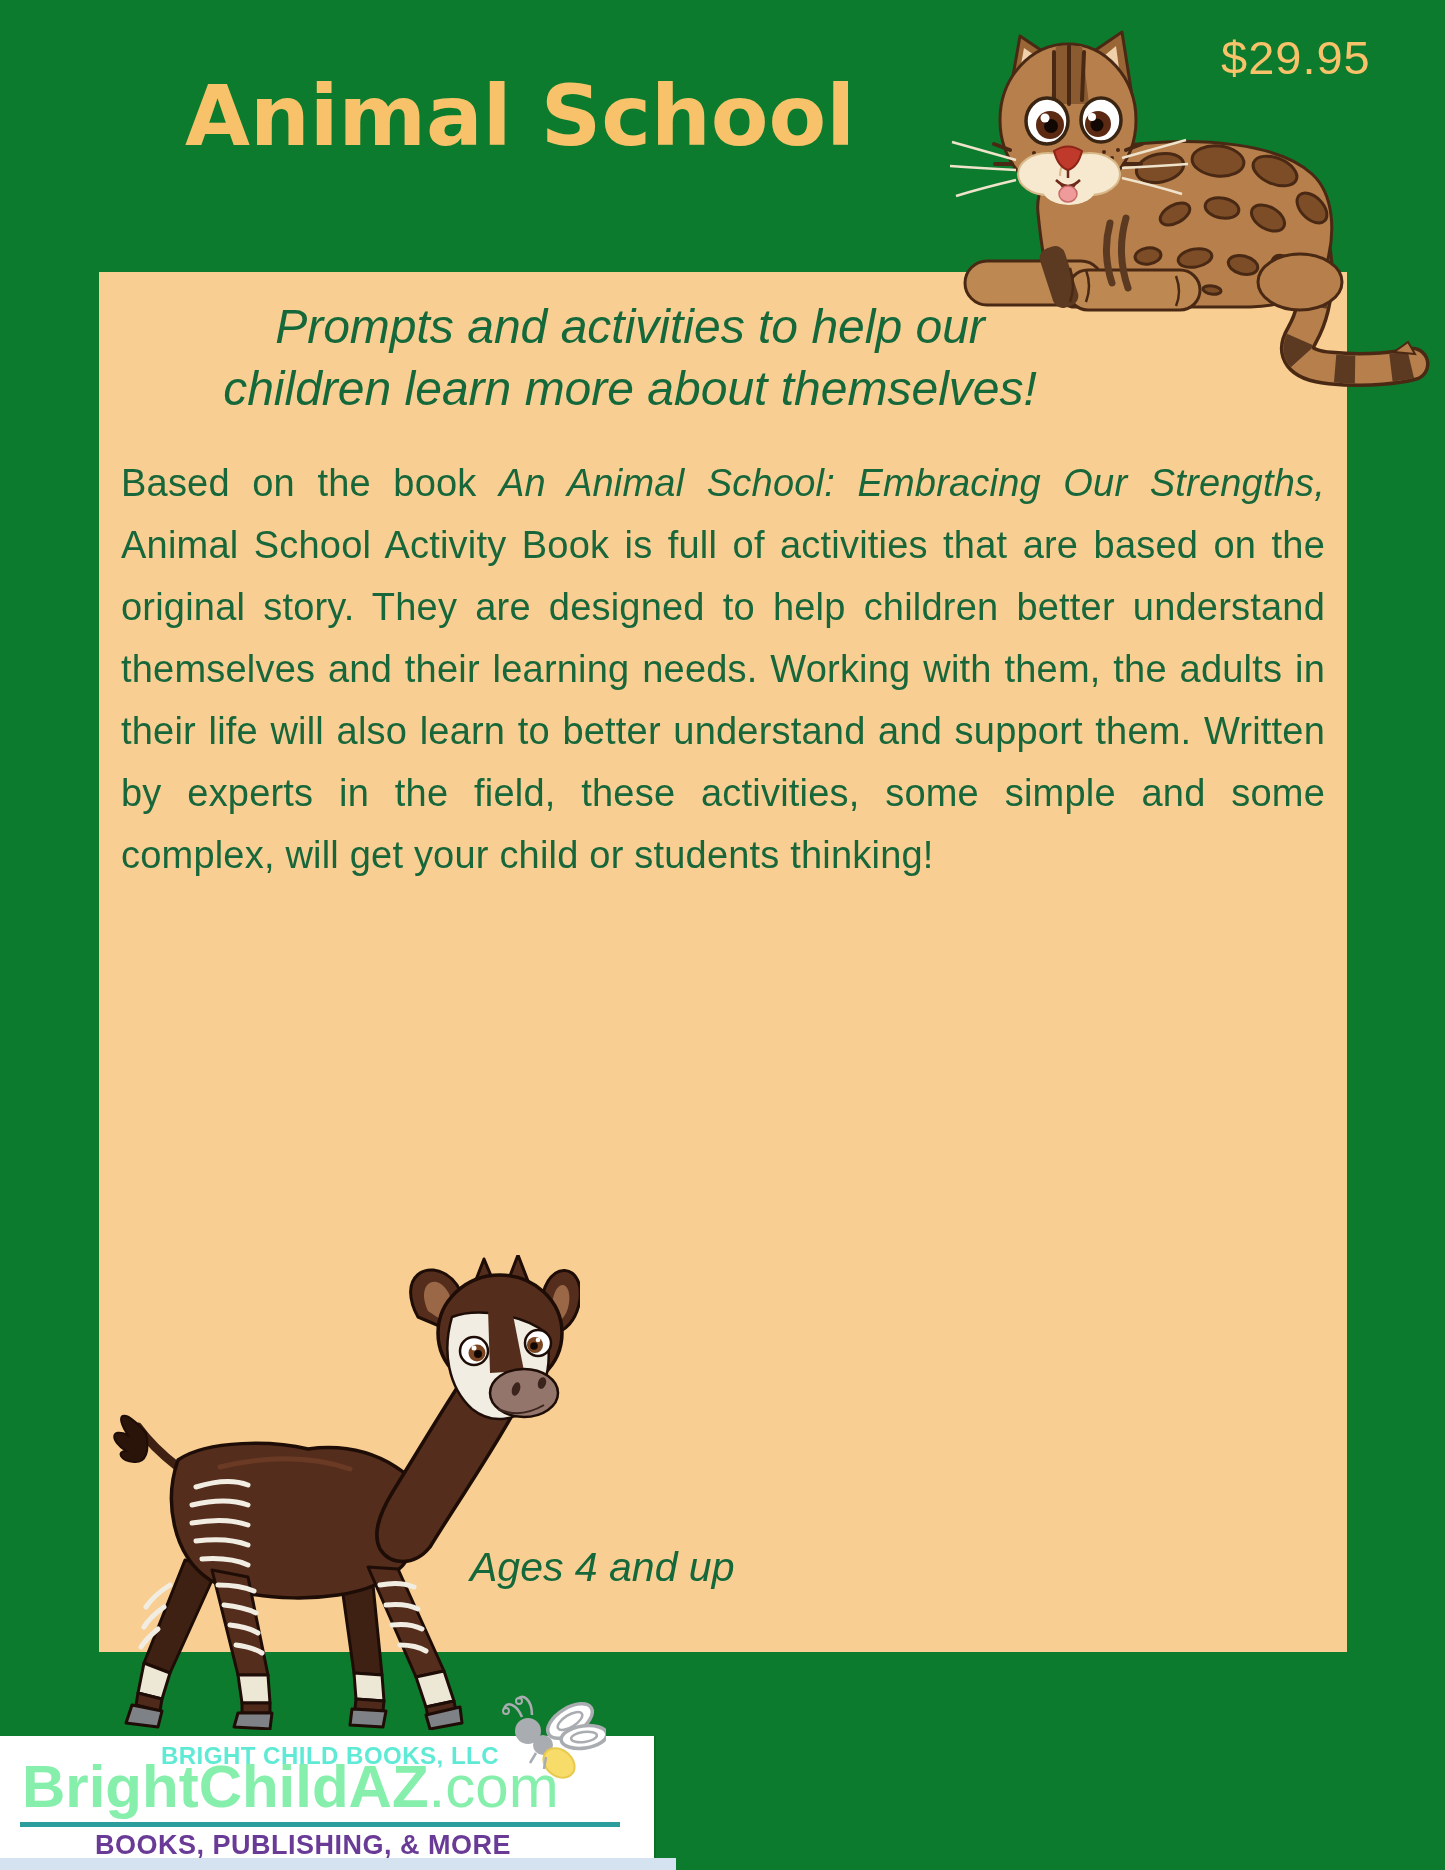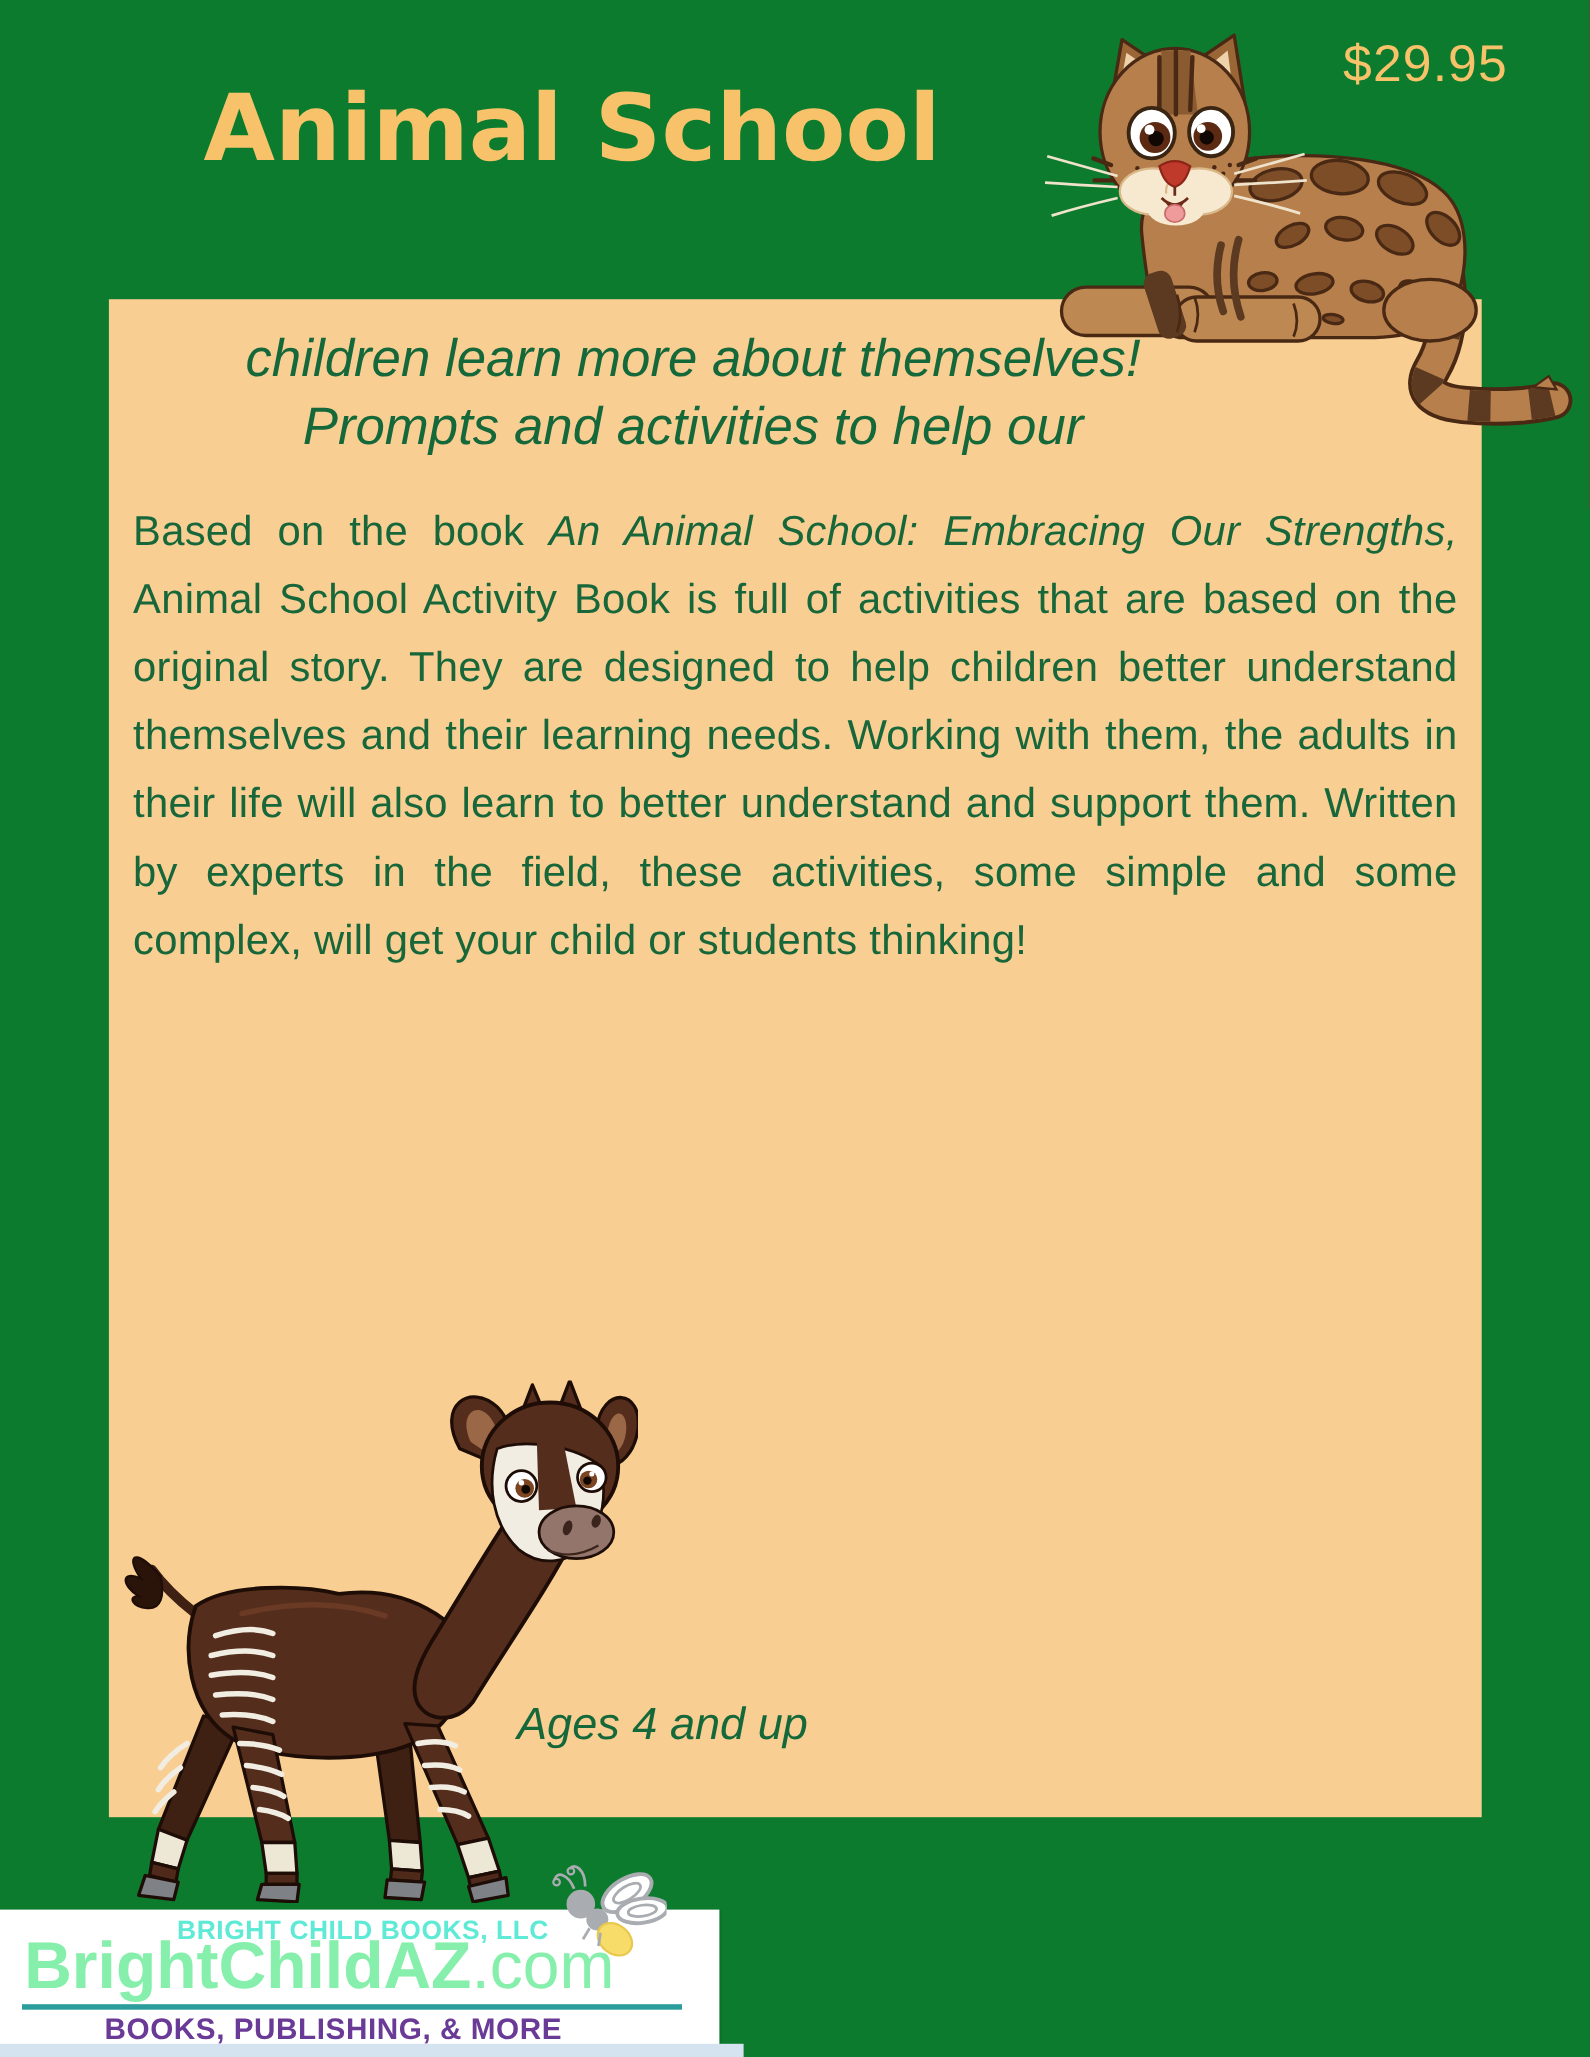--- a/index.html
+++ b/index.html
@@ -72,22 +72,22 @@
 
   <div class="abs panel"></div>
 
   <div class="abs title">
     <div>Animal School</div>
   </div>
 
   <div class="abs price">$29.95</div>
 
   <div class="abs heading">
+    <div>Prompts and activities to help our</div>
     <div>children learn more about themselves!</div>
-    <div>Prompts and activities to help our</div>
   </div>
 
   <div class="abs body-copy">
     <p class="first"><span>Based on the book </span><span class="em">An Animal School: Embracing Our Strengths,</span><span> Animal School Activity Book is full of activities that are based on the original story. They are designed to help children better understand themselves and their learning needs. Working with them, the adults in their life will also learn to better understand and support them. Written by experts in the field, these activities, some simple and some complex, will get your child or students thinking!</span></p>
   </div>
 
   <div class="abs ages">Ages 4 and up</div>
 
   <svg class="abs" style="left:950px;top:18px;" width="480" height="370" viewBox="0 0 480 370">
 

